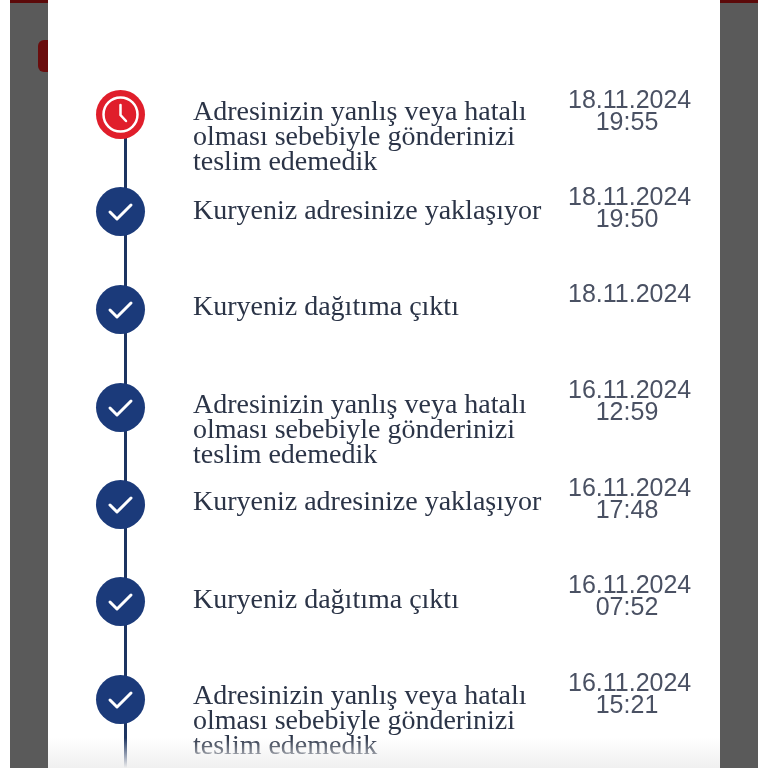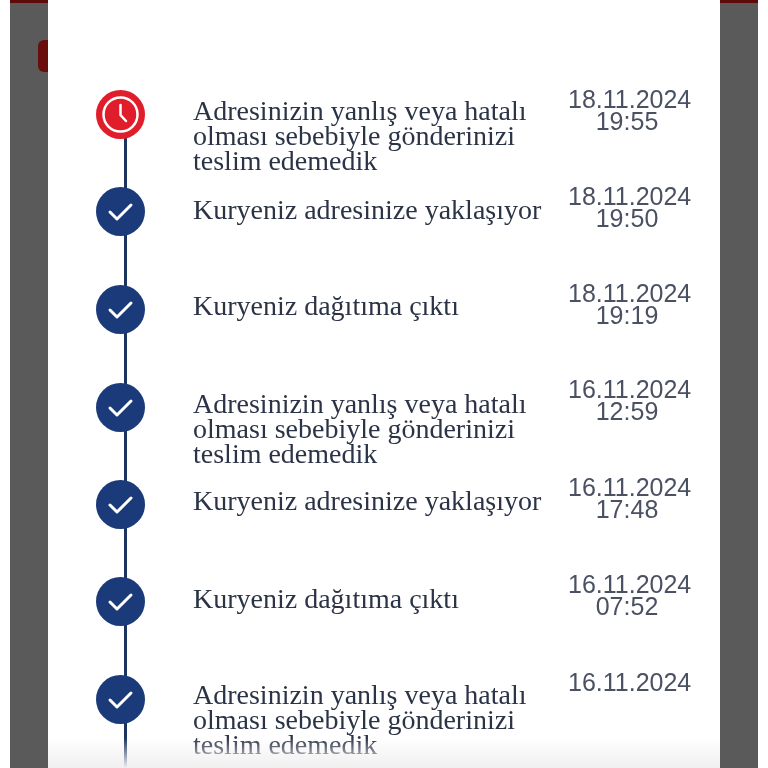--- a/index.html
+++ b/index.html
@@ -90,21 +90,20 @@
 
     <div class="event" style="top:283px;">
       <div class="marker ok" style="top:2px;">
         <svg width="49" height="49" viewBox="0 0 49 49">
             <polyline points="14,25 21,32 35,18" fill="none" stroke="#ffffff" stroke-width="3" stroke-linecap="round" stroke-linejoin="round"></polyline>
           </svg>
       </div>
       <div class="desc" style="top:10px;">Kuryeniz dağıtıma çıktı</div>
       <div class="stamp" style="top:-1px;">
         <div>18.11.2024</div>
-        <div>19:19</div>
       </div>
     </div>
 
     <div class="event" style="top:381px;">
       <div class="marker ok" style="top:2px;">
         <svg width="49" height="49" viewBox="0 0 49 49">
             <polyline points="14,25 21,32 35,18" fill="none" stroke="#ffffff" stroke-width="3" stroke-linecap="round" stroke-linejoin="round"></polyline>
           </svg>
       </div>
       <div class="desc" style="top:10px;">Adresinizin yanlış veya hatalı olması sebebiyle gönderinizi teslim edemedik</div>
@@ -142,18 +141,19 @@
 
     <div class="event" style="top:675px;">
       <div class="marker ok" style="top:0px;">
         <svg width="49" height="49" viewBox="0 0 49 49">
             <polyline points="14,25 21,32 35,18" fill="none" stroke="#ffffff" stroke-width="3" stroke-linecap="round" stroke-linejoin="round"></polyline>
           </svg>
       </div>
       <div class="desc" style="top:7px;">Adresinizin yanlış veya hatalı olması sebebiyle gönderinizi teslim edemedik</div>
       <div class="stamp" style="top:-4px;">
         <div>16.11.2024</div>
+        <div>15:21</div>
       </div>
     </div>
 
   </div>
   <div class="sheet-fade"></div>
 </div>
 
 </body></html>

